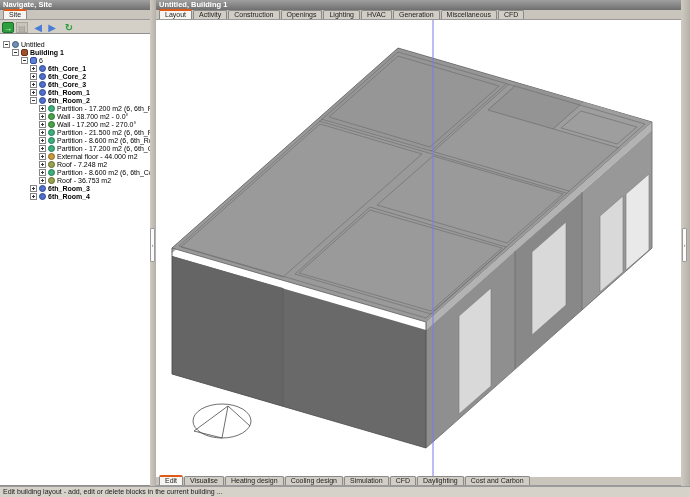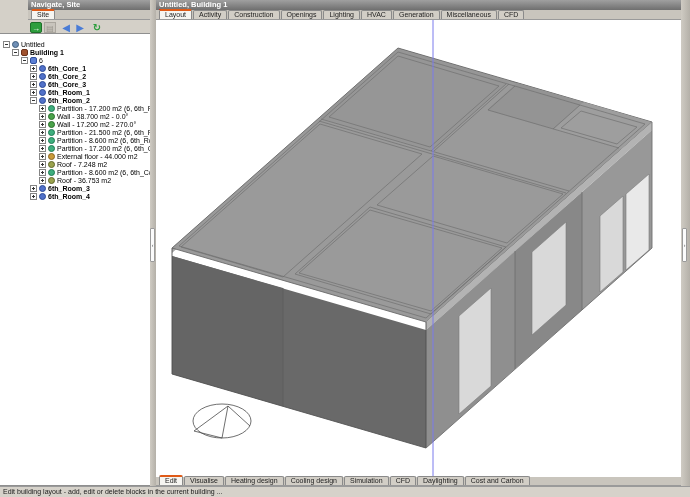--- a/index.html
+++ b/index.html
@@ -24,21 +24,21 @@
     flex:0 0 auto; height:9px; line-height:8px; font-size:7px; color:#222;
     background:#d2cec6; border:1px solid #8a8a8a; border-bottom:none;
     border-radius:2px 2px 0 0; padding:0 5px; margin-right:1px; white-space:nowrap;
     cursor:default;
   }
   .tab.active {
     background:#f6f5f1; height:10px; border-top:2px solid #e05a17; line-height:7px;
   }
 
   
-  .left-panel { position:absolute; left:0; top:0; width:171px; height:486px;padding-left:28px; }
+  .left-panel { position:absolute; left:0; top:0; width:171px; height:486px; }
   .toolbar { height:14px; display:flex; align-items:center; padding:1px 0 0 2px; background:#d4d0c8; }
   .tbtn { width:12px; height:11px; font-size:8px; line-height:11px; text-align:center; margin-right:2px; cursor:pointer; }
   .tbtn.go   { background:#2e9e3e; color:#fff; border-radius:2px; border:1px solid #1d7029; font-weight:bold; }
   .tbtn.dis  { background:#c8c4bc; color:#98948c; border:1px solid #aaa69e; margin-right:4px; }
   .tbtn.nav  { color:#4a7cd6; font-size:10px; }
   .tbtn.refresh { color:#2e9e3e; font-size:10px; font-weight:bold; margin-left:3px; }
 
   .tree {
     position:absolute; left:0; top:33px; right:0; bottom:0;
     background:#fff; border:1px solid #8f8f8f; border-left:none;

